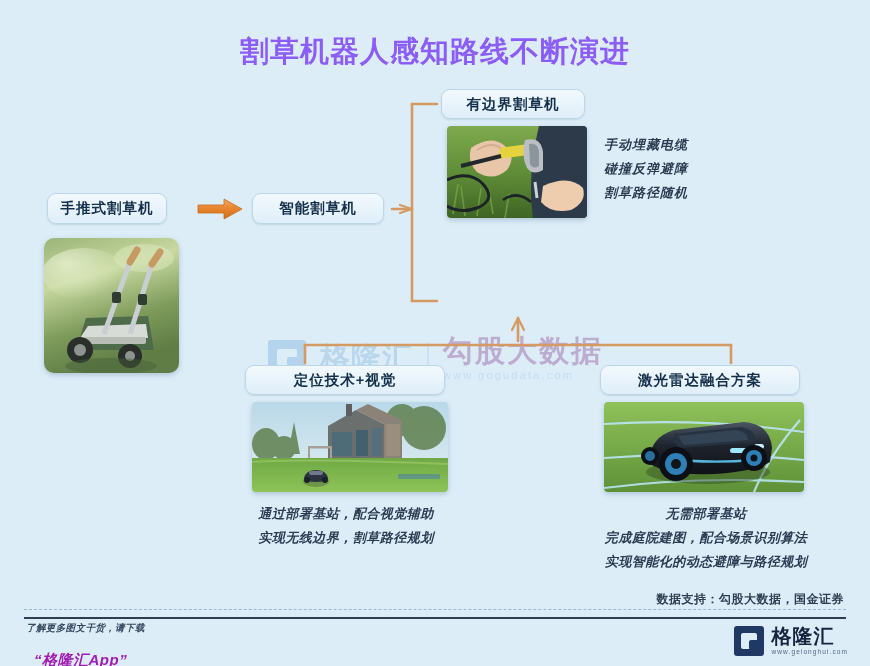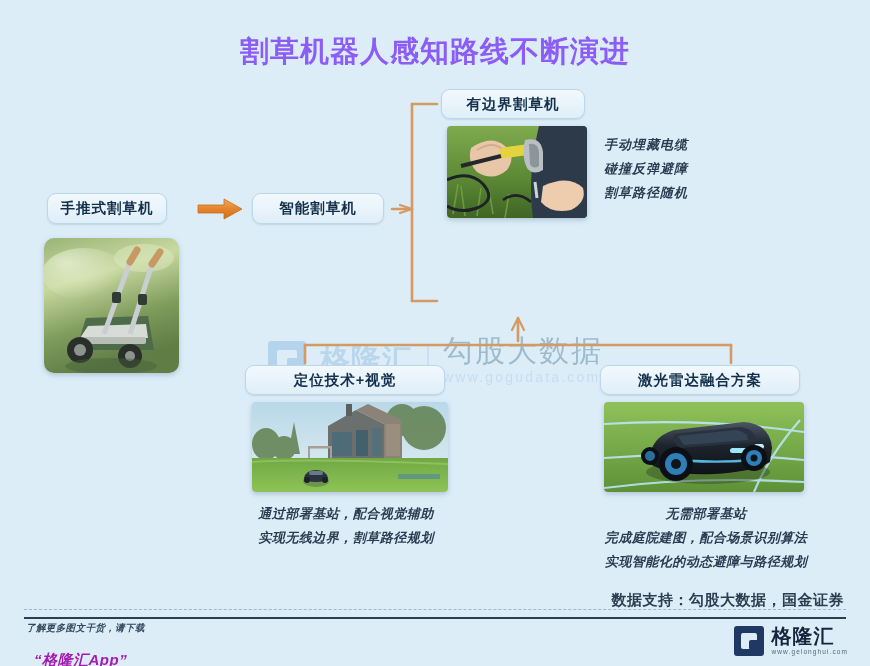--- a/index.html
+++ b/index.html
@@ -18,22 +18,22 @@
     display:flex;align-items:center;gap:14px;
     opacity:.30;pointer-events:none;z-index:1;
   }
   .wm-logo{width:38px;height:38px;position:relative;}
   .wm-logo .sq{position:absolute;left:0;top:0;width:38px;height:38px;background:#5b9bd5;border-radius:3px;}
   .wm-logo .notch{position:absolute;left:9px;top:9px;width:20px;height:20px;background:#dcedf8;border-radius:2px;}
   .wm-logo .bar{position:absolute;left:19px;top:17px;width:16px;height:12px;background:#5b9bd5;border-radius:2px;}
   .wm-name{font-size:30px;color:#6ba4d6;font-weight:bold;letter-spacing:1px;}
   .wm-div{width:2px;height:32px;background:#9ec6e5;}
   .wm-right{display:flex;flex-direction:column;line-height:1;}
-  .wm-big{font-size:30px;color:#0c4a6e;font-weight:normal;letter-spacing:2px;}
-  .wm-url{font-size:14px;color:#8fb9dd;letter-spacing:2.2px;margin-top:4px;}
+  .wm-big{font-size:30px;color:#701a75;font-weight:bold;letter-spacing:2px;}
+  .wm-url{font-size:11px;color:#8fb9dd;letter-spacing:2.2px;margin-top:4px;}
 
   
   .title{
     position:absolute;left:0;top:32px;width:870px;text-align:center;
     font-size:29px;font-weight:bold;color:#8b5cf6;letter-spacing:1px;z-index:5;
   }
 
   
   .node{
     position:absolute;z-index:6;
@@ -73,21 +73,21 @@
     font-style:italic;font-weight:bold;font-size:13px;line-height:24px;
     white-space:nowrap;
   }
   #note-bounded{left:604px;top:133px;text-align:left;letter-spacing:1px;}
   #note-gps{left:236px;top:502px;text-align:center;width:220px;letter-spacing:.5px;}
   #note-lidar{left:570px;top:502px;text-align:center;width:272px;letter-spacing:.5px;}
 
   
   .source{
     position:absolute;right:26px;top:591px;z-index:6;
-    font-size:15px;color:#2c3e50;font-weight:bold;letter-spacing:.5px;
+    font-size:12px;color:#2c3e50;font-weight:bold;letter-spacing:.5px;
     font-family:"DejaVu Serif","Liberation Serif",serif;
   }
   .dashed-rule{
     position:absolute;left:24px;top:609px;width:822px;height:0;z-index:5;
     border-top:1px dashed #9ab9cf;
   }
   .solid-rule{
     position:absolute;left:24px;top:617px;width:822px;height:0;z-index:5;
     border-top:2px solid #2c3e50;
   }

